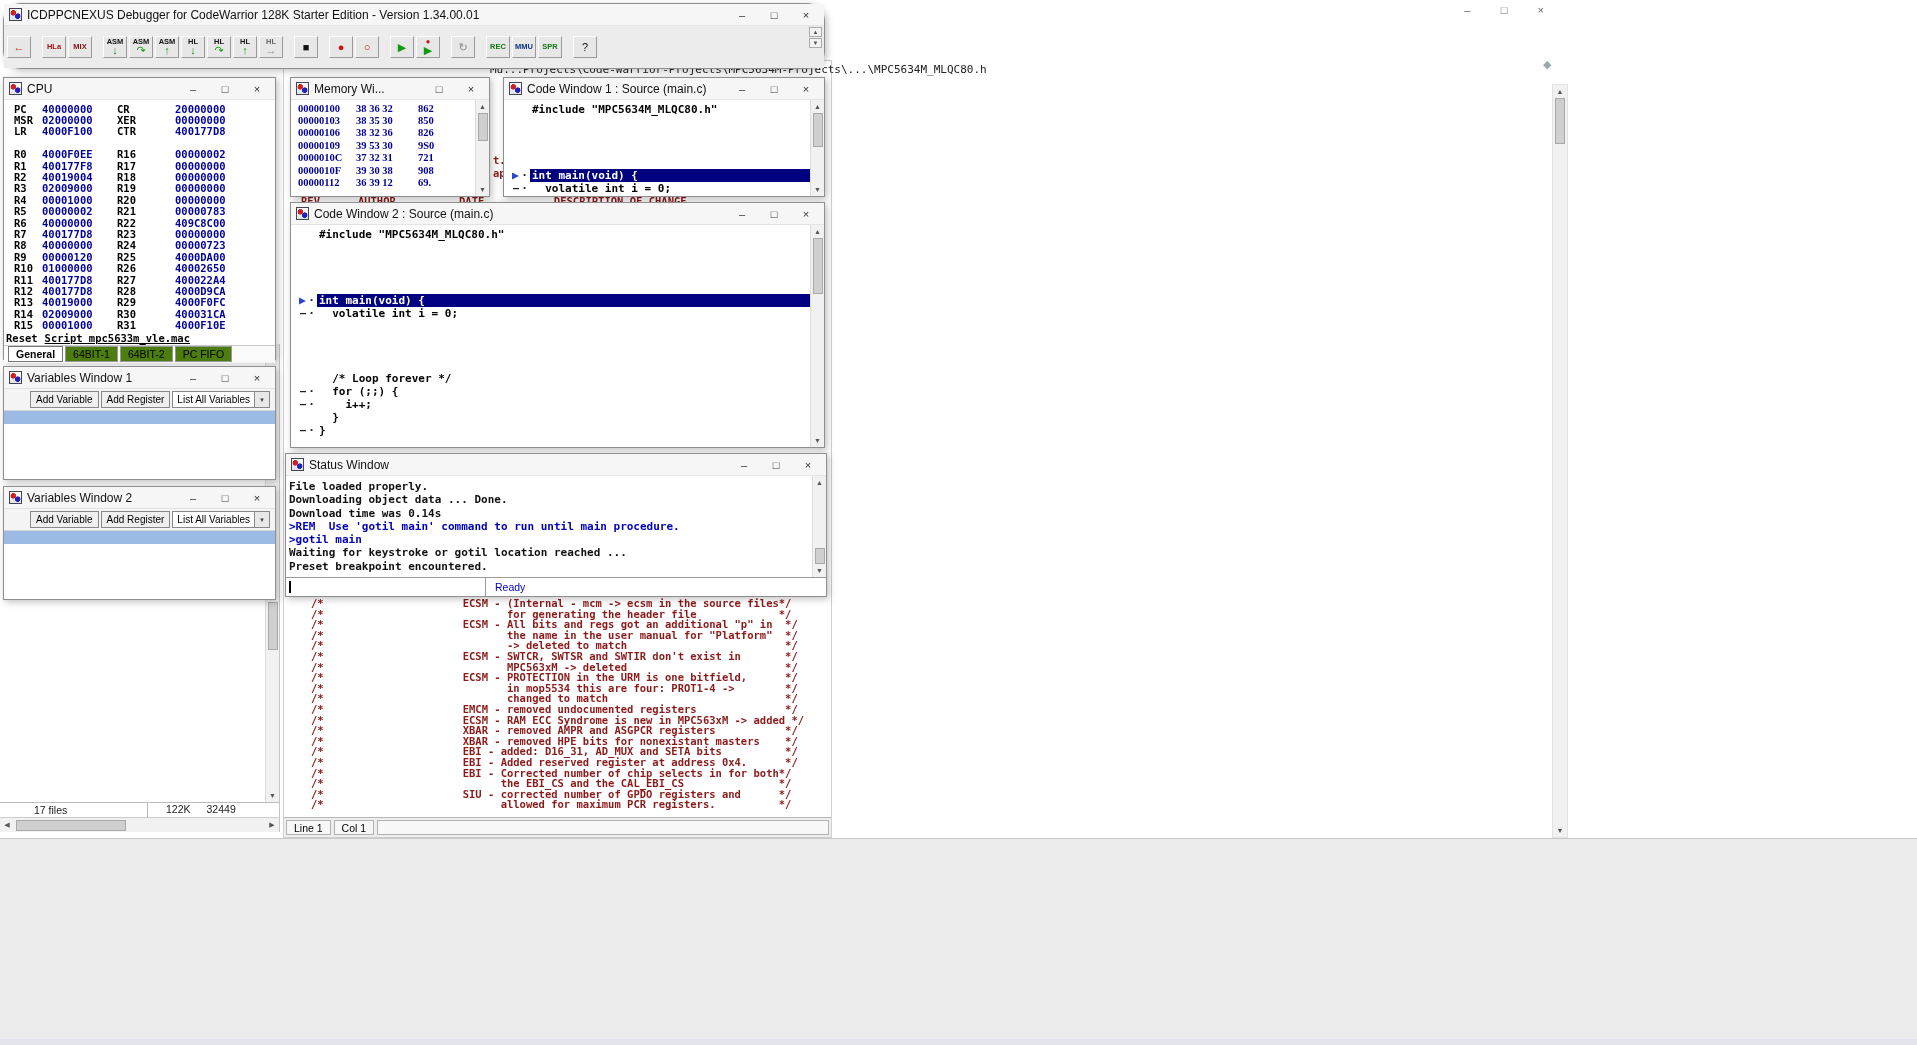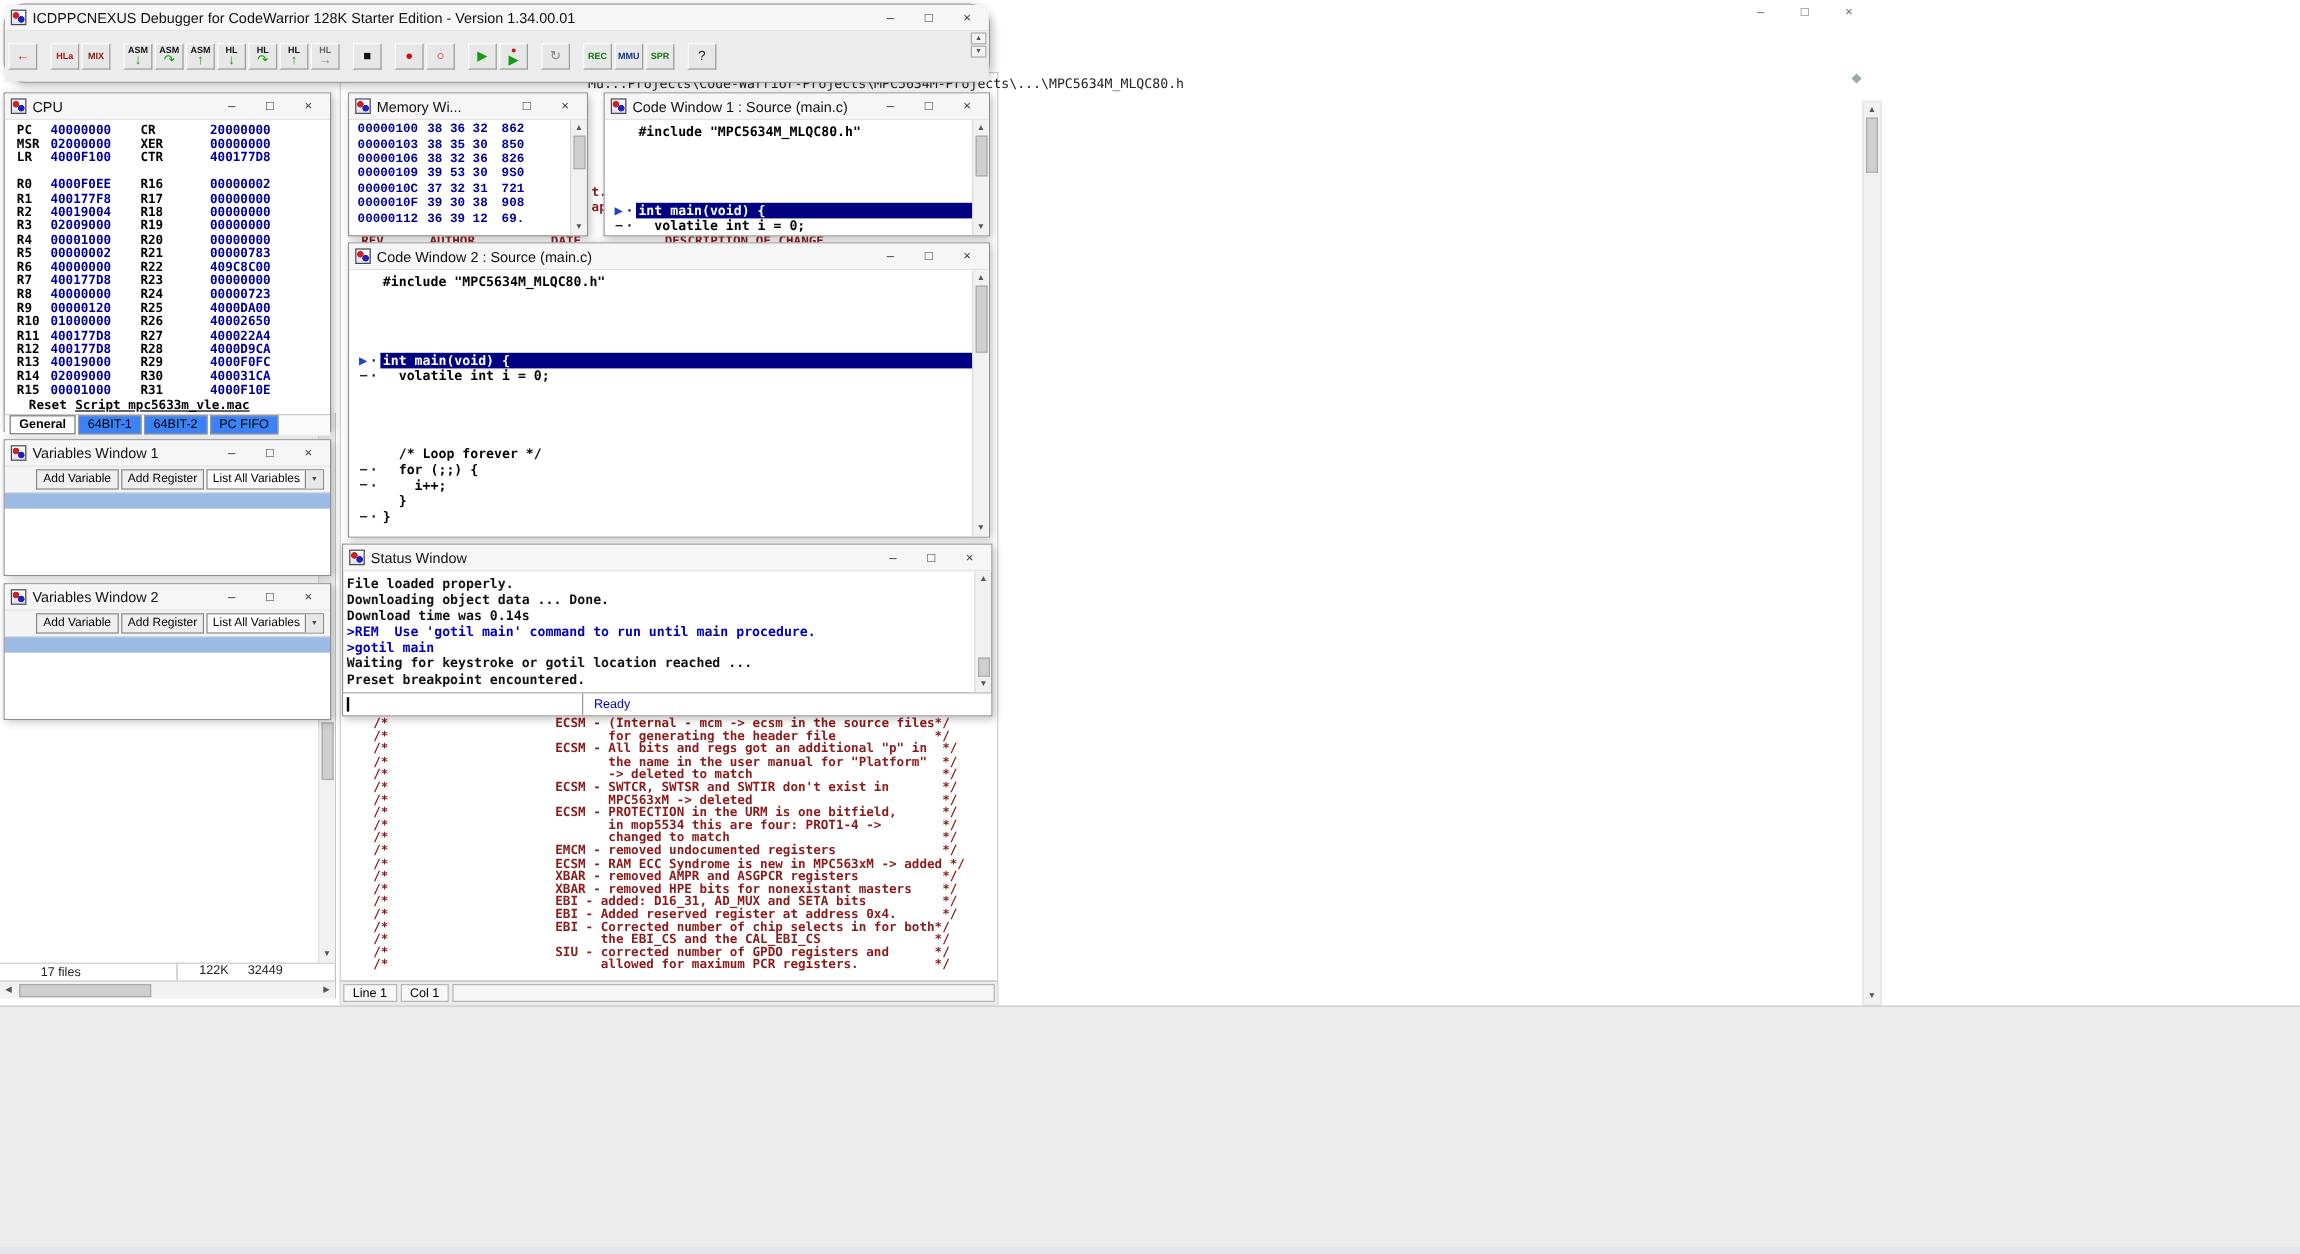--- a/index.html
+++ b/index.html
@@ -52,33 +52,33 @@
                  font-size:6px; color:#555; display:flex; align-items:center; justify-content:center; }
 
   
   .cpu-body { flex:1; padding:3px 0 0 10px; font-family:"DejaVu Sans Mono","Liberation Mono",monospace;
               font-weight:bold; font-size:10.5px; }
   .reg-row { display:flex; height:11.4px; align-items:center; white-space:pre; }
   .reg-row .rn  { width:28px; color:#000; }
   .reg-row .rv  { width:75px; color:#000099; }
   .reg-row .rn2 { width:58px; color:#000; }
   .reg-row .rv2 { color:#000099; }
-  .reset-line { flex:0 0 14px; padding-left:20px; font-family:"DejaVu Sans Mono","Liberation Mono",monospace;
+  .reset-line { flex:0 0 14px; padding-left:2px; font-family:"DejaVu Sans Mono","Liberation Mono",monospace;
                 font-weight:bold; font-size:10.5px; display:flex; align-items:center; }
   .reset-script { text-decoration:underline; margin-left:7px; }
   .cpu-tabs { flex:0 0 18px; display:flex; align-items:center; padding-left:4px;
               border-top:1px solid #c9c9c9; background:#fafafa; }
-  .cpu-tab { border:1px solid #999; background:#3b82f6; margin-right:2px; padding:1px 7px;
+  .cpu-tab { border:1px solid #999; background:#4d7c0f; margin-right:2px; padding:1px 7px;
              font-size:10.5px; }
   .cpu-tab.active { background:#fff; font-weight:bold; border-color:#777; }
 
   
   .mem-body { flex:1; position:relative; padding:2px 14px 0 0; }
   .mem-row { display:flex; height:12.4px; align-items:center; white-space:pre;
-             font-family:Liberation Mono, monospace; font-weight:bold;
+             font-family:Liberation Serif, serif; font-weight:bold;
              font-size:10.5px; color:#000099; }
   .mem-addr { width:65px; padding-left:7px; }
   .mem-bytes { width:62px; }
 
   
   .code-body { flex:1; position:relative; padding:3px 14px 0 0; background:#fff; overflow:hidden; }
   .cl { display:flex; height:13.1px; align-items:center; white-space:pre;
         font-family:"DejaVu Sans Mono","Liberation Mono",monospace; font-weight:bold; font-size:11px; }
   .cl .m1 { width:15px; text-align:right; color:#222; font-size:10px; }
   .cl .m2 { width:11px; text-align:center; color:#222; }

